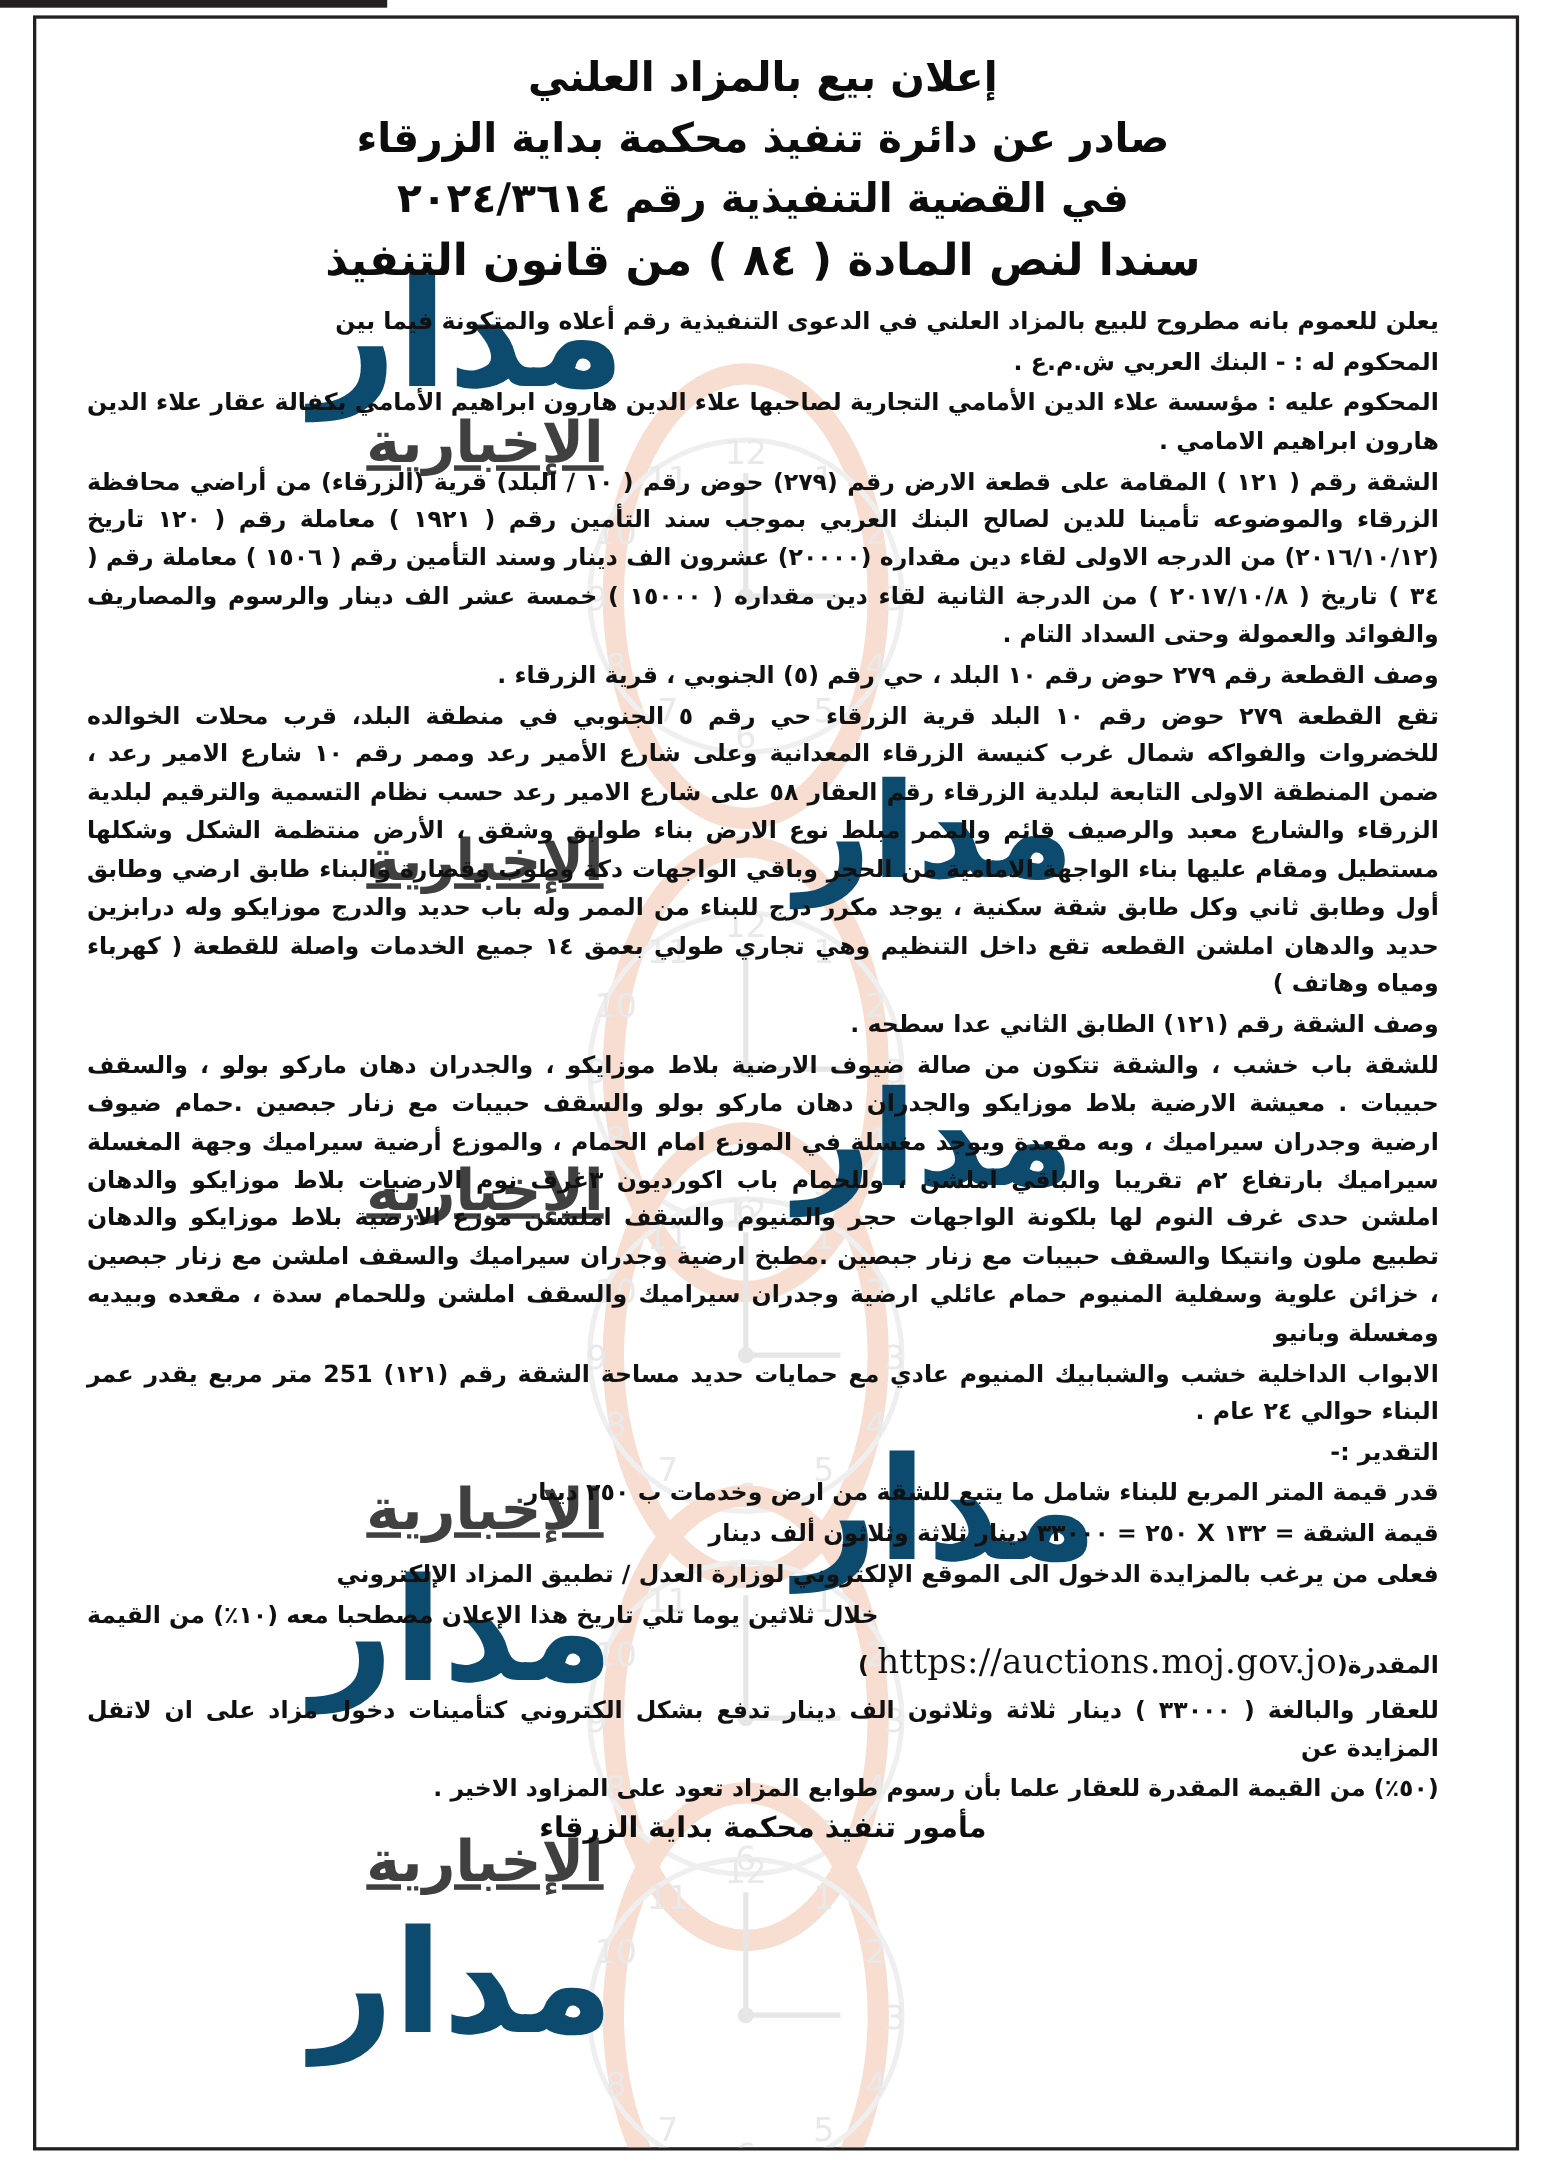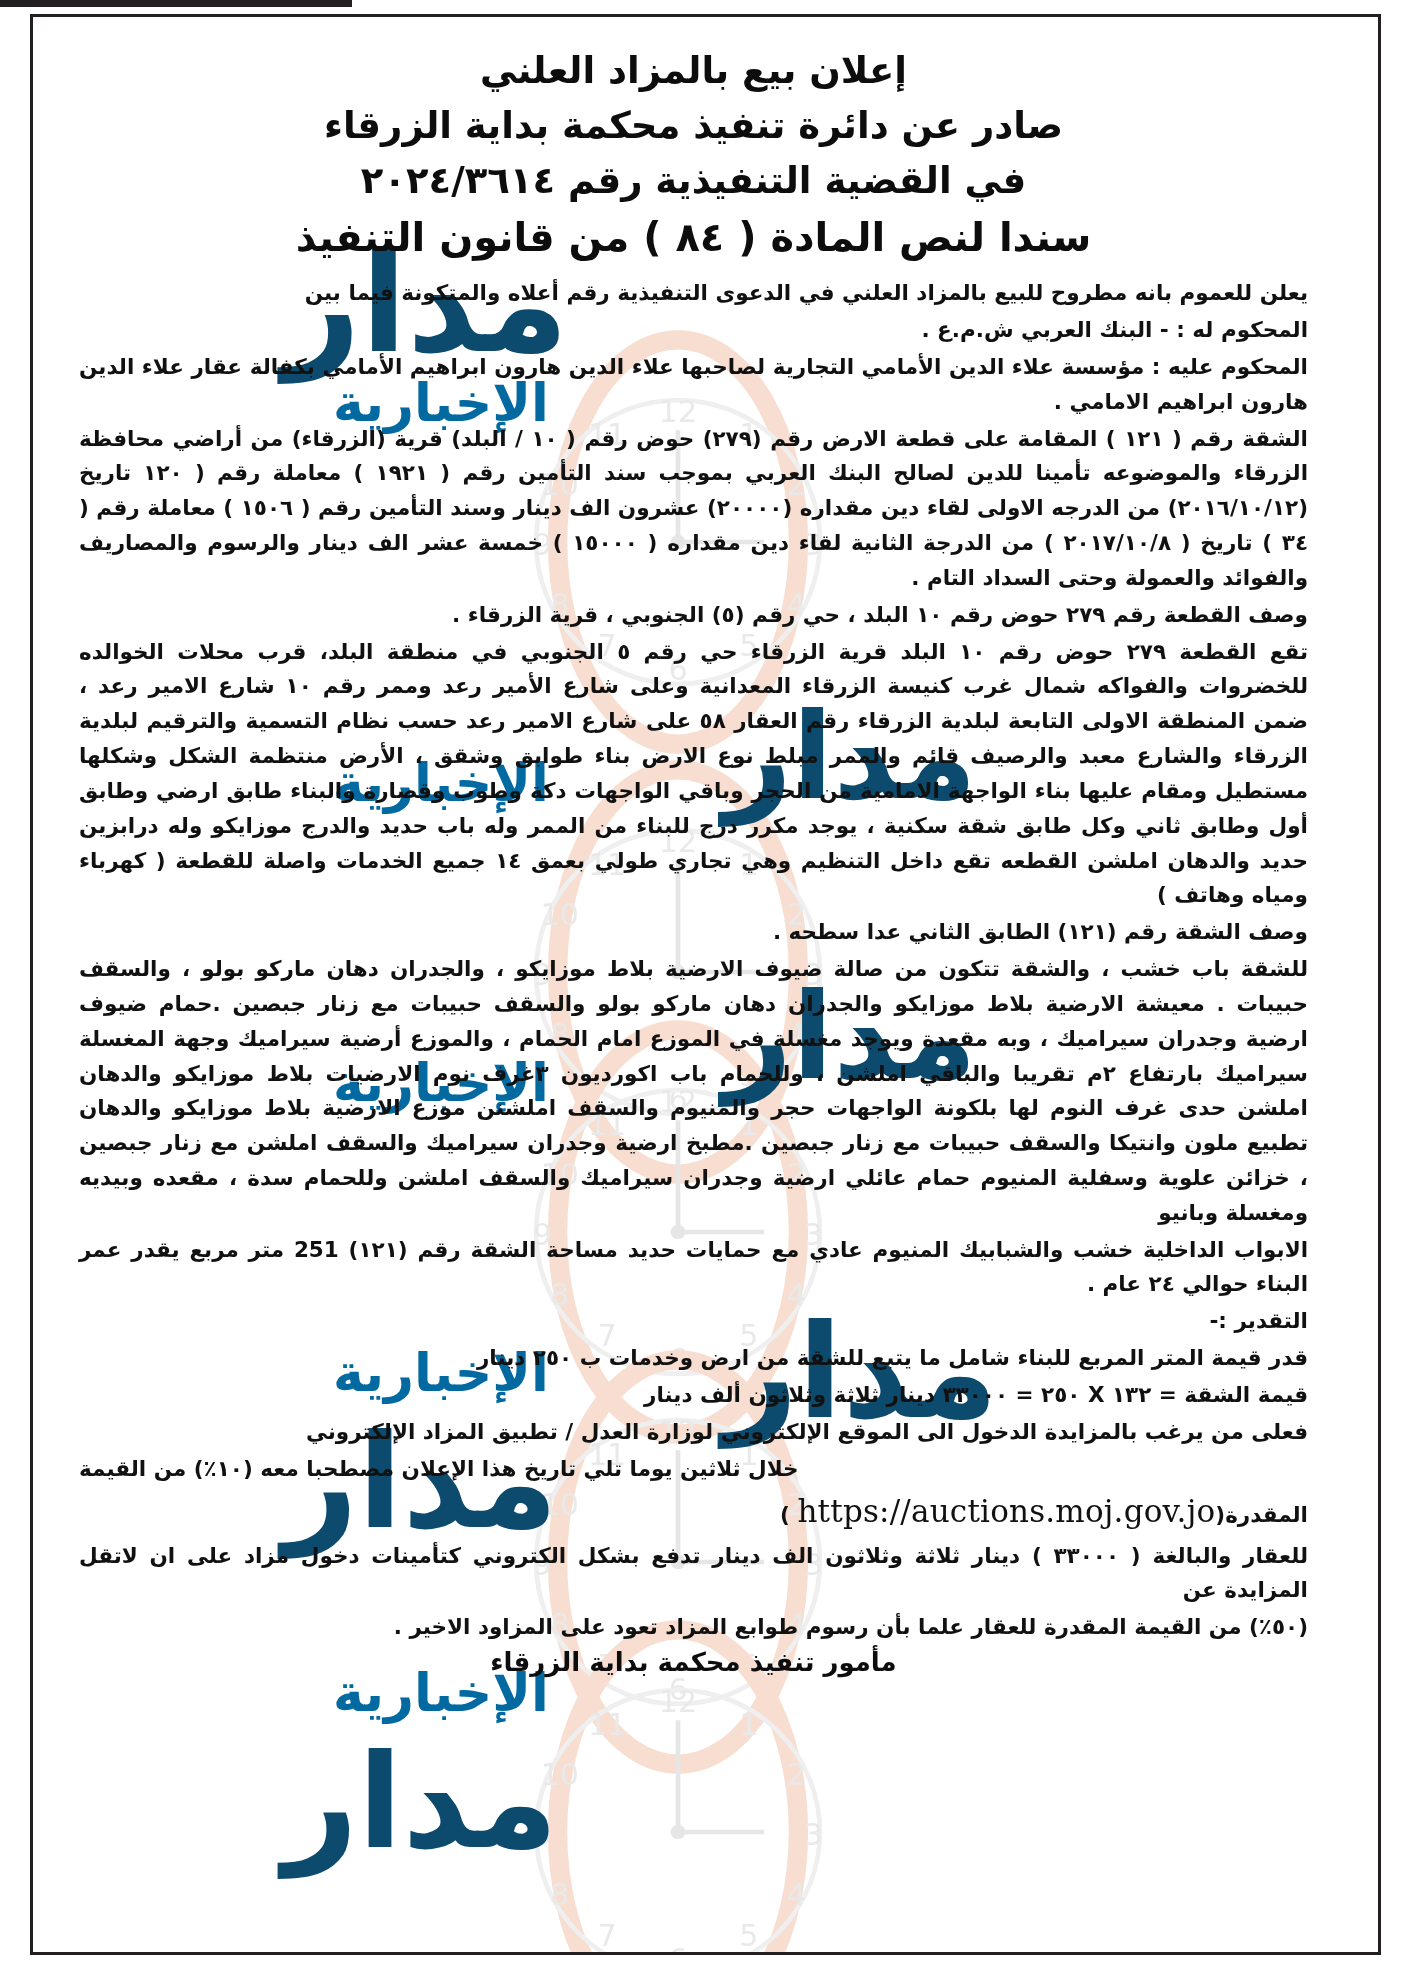--- a/index.html
+++ b/index.html
@@ -59,21 +59,22 @@
     height: 430px;
   }
   .wm-word {
     font-family: "DejaVu Sans", "Liberation Sans", sans-serif;
     font-weight: bold;
     color: #0c4a6e;
     white-space: nowrap;
     line-height: 1;
   }
   .wm-word-sm {
-    color: #0369a1;
+    color: #404040;
+    text-decoration: underline;
   }
 
   
   .content {
     position: absolute;
     inset: 0;
     z-index: 3;
     padding: 30px 70px 20px 46px;
     box-sizing: border-box;
   }

